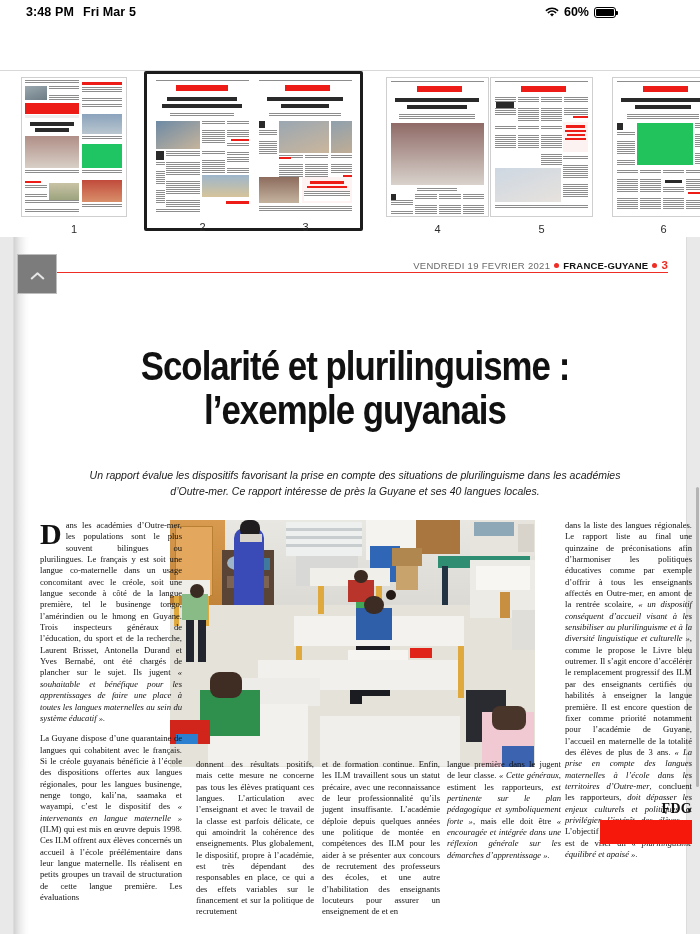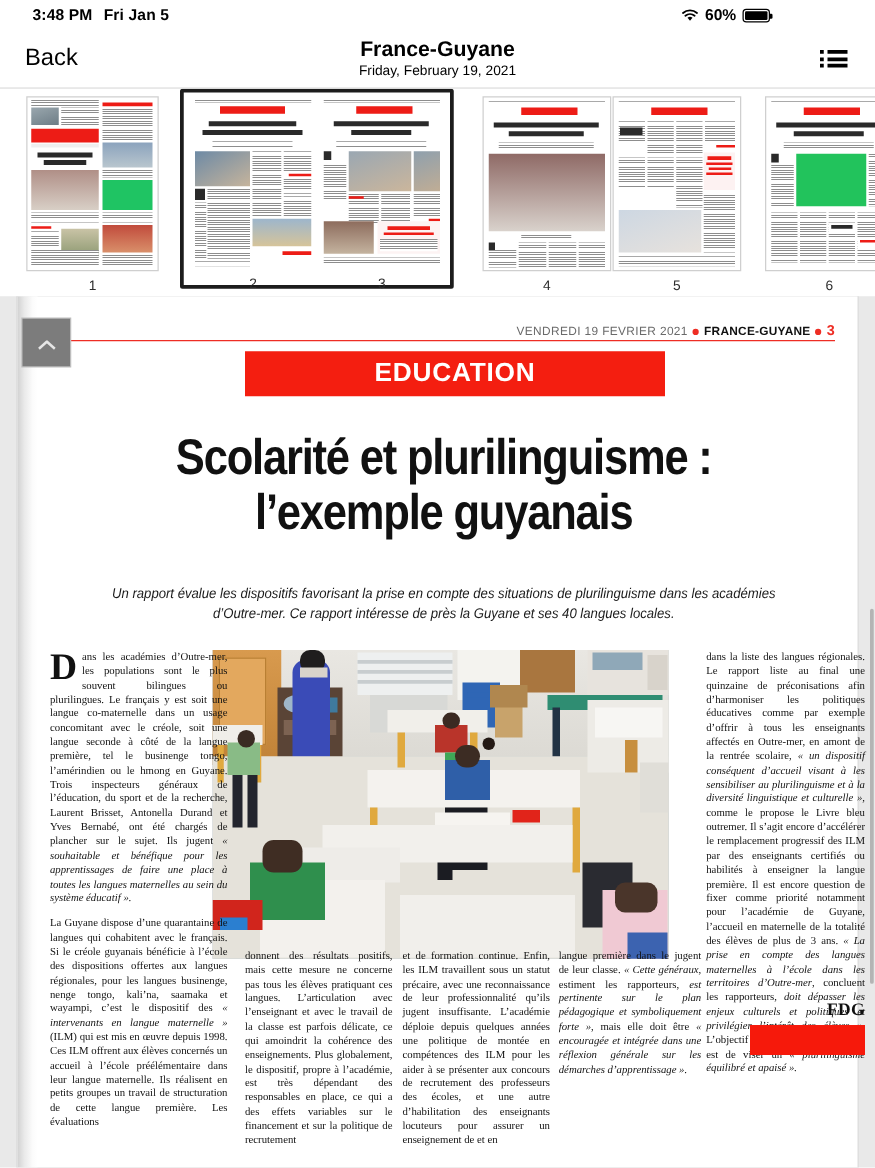--- a/index.html
+++ b/index.html
@@ -103,60 +103,37 @@
   .vscroll{position:absolute;right:1px;top:250px;width:3px;height:300px;background:#b4b4b4;border-radius:2px;}
 </style>
 </head>
 <body>
 
 <div class="screen">
 
   <div class="statusbar">
     <div class="sb-left">
       <span>3:48 PM</span>
-      <span>Fri Jan 5</span>
+      <span>Fri Mar 5</span>
     </div>
     <div class="sb-right">
       <span class="wifi-icon">
         <svg width="14" height="11" viewBox="0 0 14 11">
           <path d="M7 9.6 L9 7.2 A3.3 3.3 0 0 0 5 7.2 Z" fill="#000"></path>
           <path d="M1.4 3.4 A8.6 8.6 0 0 1 12.6 3.4" stroke="#000" stroke-width="1.5" fill="none" stroke-linecap="round"></path>
           <path d="M3.3 5.6 A5.8 5.8 0 0 1 10.7 5.6" stroke="#000" stroke-width="1.5" fill="none" stroke-linecap="round"></path>
         </svg>
       </span>
       <span>60%</span>
       <span class="batt">
           <i></i>
         </span>
     </div>
   </div>
 
-  <div class="navbar">
-    <div class="nav-back">Back</div>
-    <div class="nav-title-wrap">
-      <div class="nav-title">France-Guyane</div>
-      <div class="nav-sub">Friday, February 19, 2021</div>
-    </div>
-    <div class="nav-menu">
-      <div>
-        <div class="row">
-            <span class="dot"></span>
-            <span class="bar"></span>
-          </div>
-        <div class="row">
-            <span class="dot"></span>
-            <span class="bar"></span>
-          </div>
-        <div class="row">
-            <span class="dot"></span>
-            <span class="bar"></span>
-          </div>
-      </div>
-    </div>
-  </div>
   <div class="nav-sep"></div>
 
   <div class="thumbstrip">
 
     <div class="thumb" style="left:21px;">
       <div class="tpaper" style="width:104px;height:138px;">
         <div class="mini txt" style="left:3px;top:2px;width:54px;height:5px;"></div>
         <div class="mini ph" style="left:3px;top:8px;width:22px;height:14px;"></div>
         <div class="mini txt" style="left:27px;top:8px;width:30px;height:14px;"></div>
         <div class="mini red" style="left:60px;top:4px;width:40px;height:3px;"></div>
@@ -307,23 +284,20 @@
 
       <div class="ruleline"></div>
       <div class="folio">
         <span class="lite">VENDREDI 19 FEVRIER 2021</span>
         <span class="bullet"></span>
         <span class="brand">FRANCE-GUYANE</span>
         <span class="bullet"></span>
         <span class="pg">3</span>
       </div>
 
-      <div class="rubric">
-        <span>EDUCATION</span>
-      </div>
 
       <div class="headline">
         <div>Scolarité et plurilinguisme :</div>
         <div>l’exemple guyanais</div>
       </div>
 
       <div class="standfirst">Un rapport évalue les dispositifs favorisant la prise en compte des situations de plurilinguisme dans les académies d’Outre-mer. Ce rapport intéresse de près la Guyane et ses 40 langues locales.</div>
 
       <div class="photo">
         <div class="cell" style="left:0;top:0;width:365px;height:85px;background:linear-gradient(180deg,#e9e7e2,#dcdad4);"></div>

